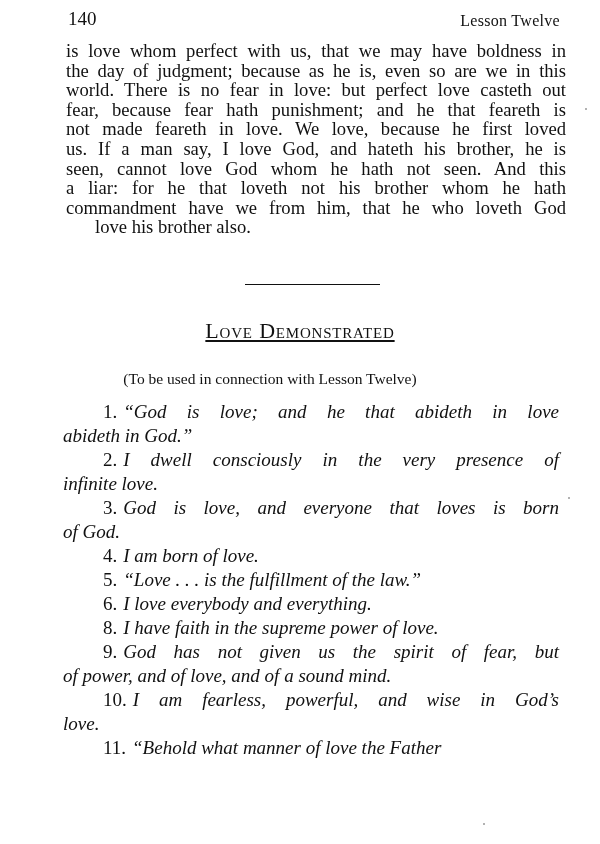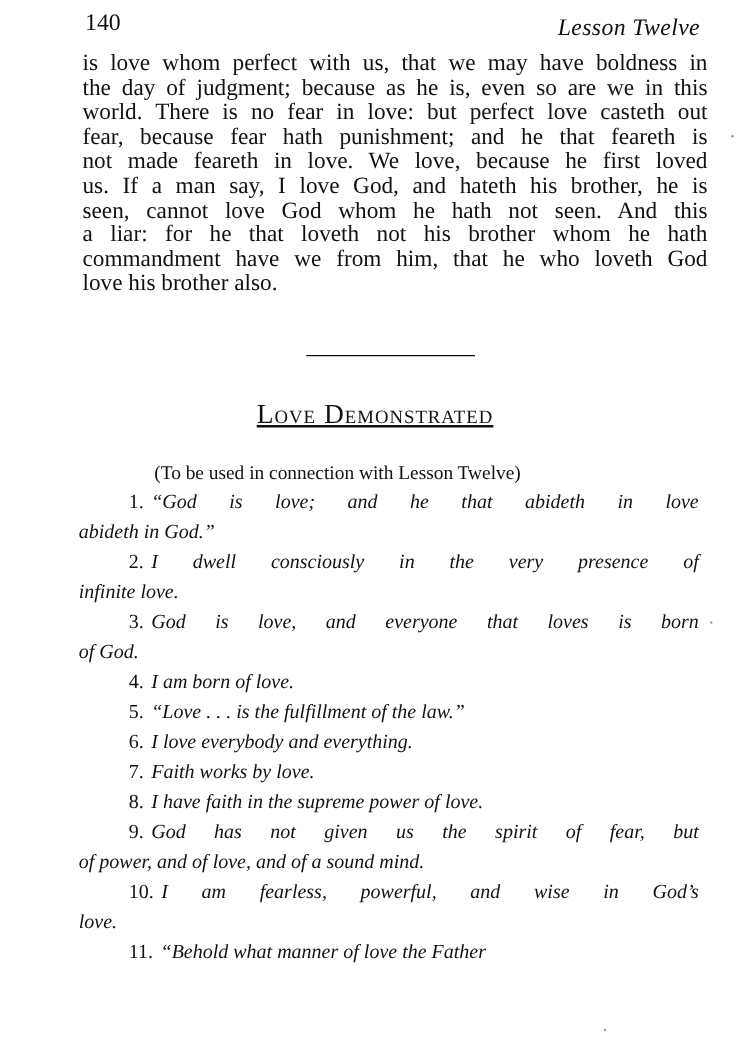--- a/index.html
+++ b/index.html
@@ -1,25 +1,25 @@
 <!DOCTYPE html>
 <html><head>
 <meta charset="utf-8">
 <style>
   html, body { margin: 0; padding: 0; background: #ffffff; }
   body { width: 600px; height: 844px; position: relative; overflow: hidden; color: #111; font-family: "Liberation Serif", "DejaVu Serif", serif; }
   .page-number { position: absolute; left: 68px; top: 8px; font-size: 19px; }
-  .running-head { position: absolute; right: 40px; top: 12px; font-size: 19px; font-style: italic; letter-spacing: 0.3px; }
+  .running-head { position: absolute; right: 40px; top: 12px; font-size: 16px; letter-spacing: 0.3px; }
   .para { position: absolute; left: 66px; top: 41px; width: 500px; font-size: 18.6px; line-height: 19.6px; text-align: justify; }
   .para .line { display: block; text-align: justify; text-align-last: justify; white-space: nowrap; }
-  .para .line.last { text-align-last: left; }
+  .para .line.last { text-align-last: left; margin-left: 29px; }
   .rule { position: absolute; left: 245px; top: 284px; width: 135px; height: 0; border-top: 1.5px solid #111; }
   .section-title { position: absolute; left: 0; width: 600px; top: 318px; text-align: center; font-size: 22px; font-variant: small-caps; letter-spacing: 0.8px; text-decoration: underline; }
   .subtitle { position: absolute; left: 0; width: 528px; top: 370px; text-align: center; font-size: 15.5px; padding-left: 12px; box-sizing: border-box; }
-  .list { position: absolute; left: 63px; top: 390px; width: 496px; font-size: 16px; line-height: 24px; font-style: italic; }
+  .list { position: absolute; left: 63px; top: 400px; width: 496px; font-size: 19px; line-height: 24px; font-style: italic; }
   .item { display: block; }
   .item .line { display: block; white-space: nowrap; text-align: justify; text-align-last: justify; }
   .item .line.first { padding-left: 40px; }
   .item .line.last { text-align-last: left; }
   .item .num { font-style: normal; margin-right: 6px; }
   .dot { position: absolute; width: 2px; height: 2px; background: #999; border-radius: 50%; }
 </style>
 </head>
 <body>
 
@@ -60,23 +60,20 @@
     <div class="item">
       <span class="line first last"><span class="num">4.</span><span>I am born of love.</span></span>
     </div>
     <div class="item">
       <span class="line first last"><span class="num">5.</span><span>“Love . . . is the fulfillment of the law.”</span></span>
     </div>
     <div class="item">
       <span class="line first last"><span class="num">6.</span><span>I love everybody and everything.</span></span>
     </div>
     <div class="item">
-      <span class="line first last"><span class="num">7.</span><span>Faith works by love.</span></span>
-    </div>
-    <div class="item">
       <span class="line first last"><span class="num">8.</span><span>I have faith in the supreme power of love.</span></span>
     </div>
     <div class="item">
       <span class="line first"><span class="num">9.</span><span>God has not given us the spirit of fear, but</span></span>
       <span class="line last"><span>of power, and of love, and of a sound mind.</span></span>
     </div>
     <div class="item">
       <span class="line first"><span class="num">10.</span><span>I am fearless, powerful, and wise in God’s</span></span>
       <span class="line last"><span>love.</span></span>
     </div>

